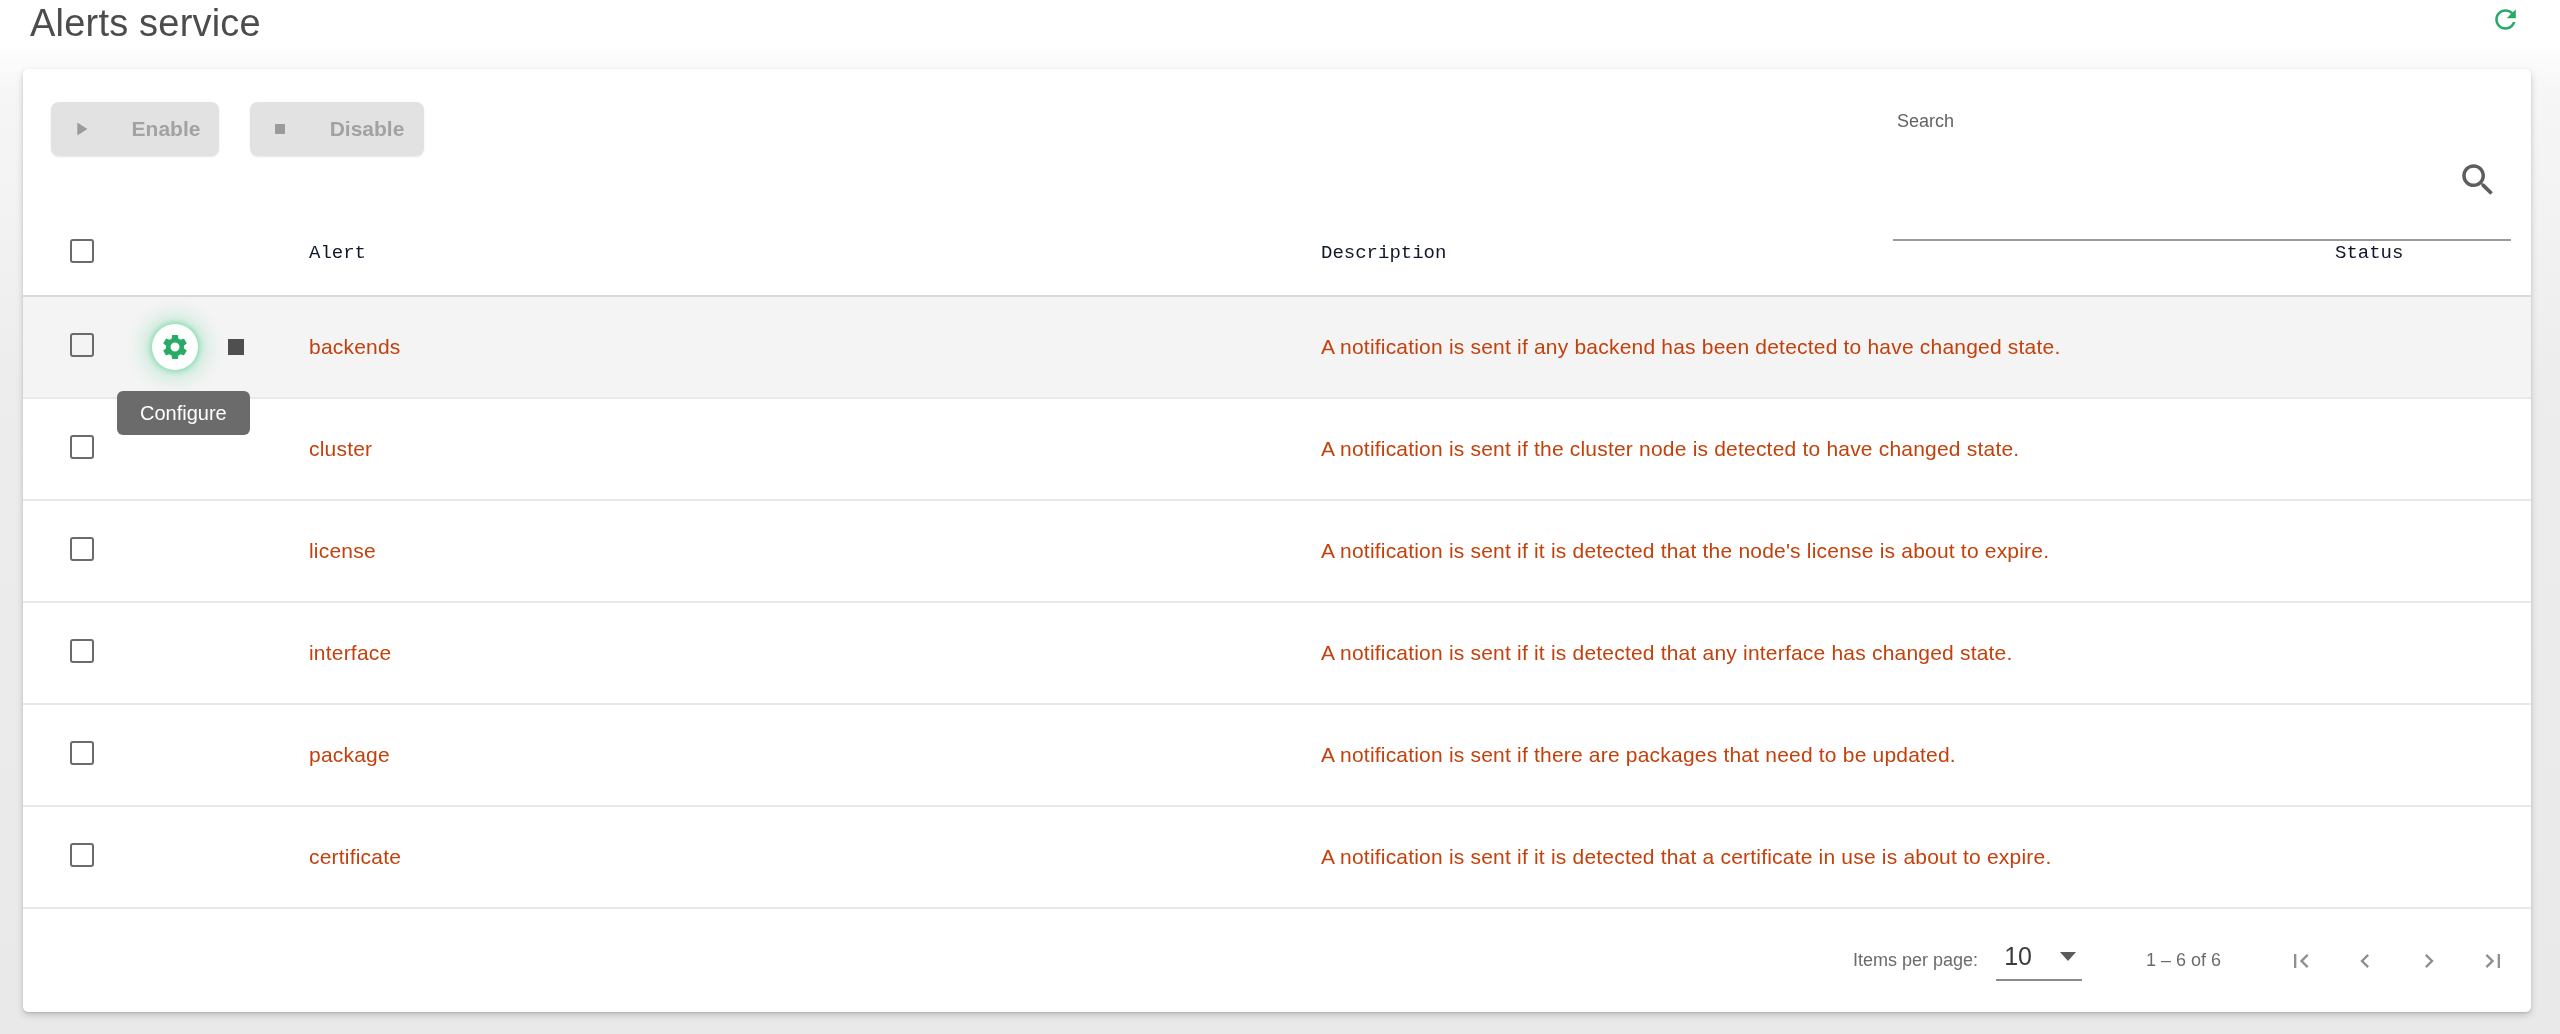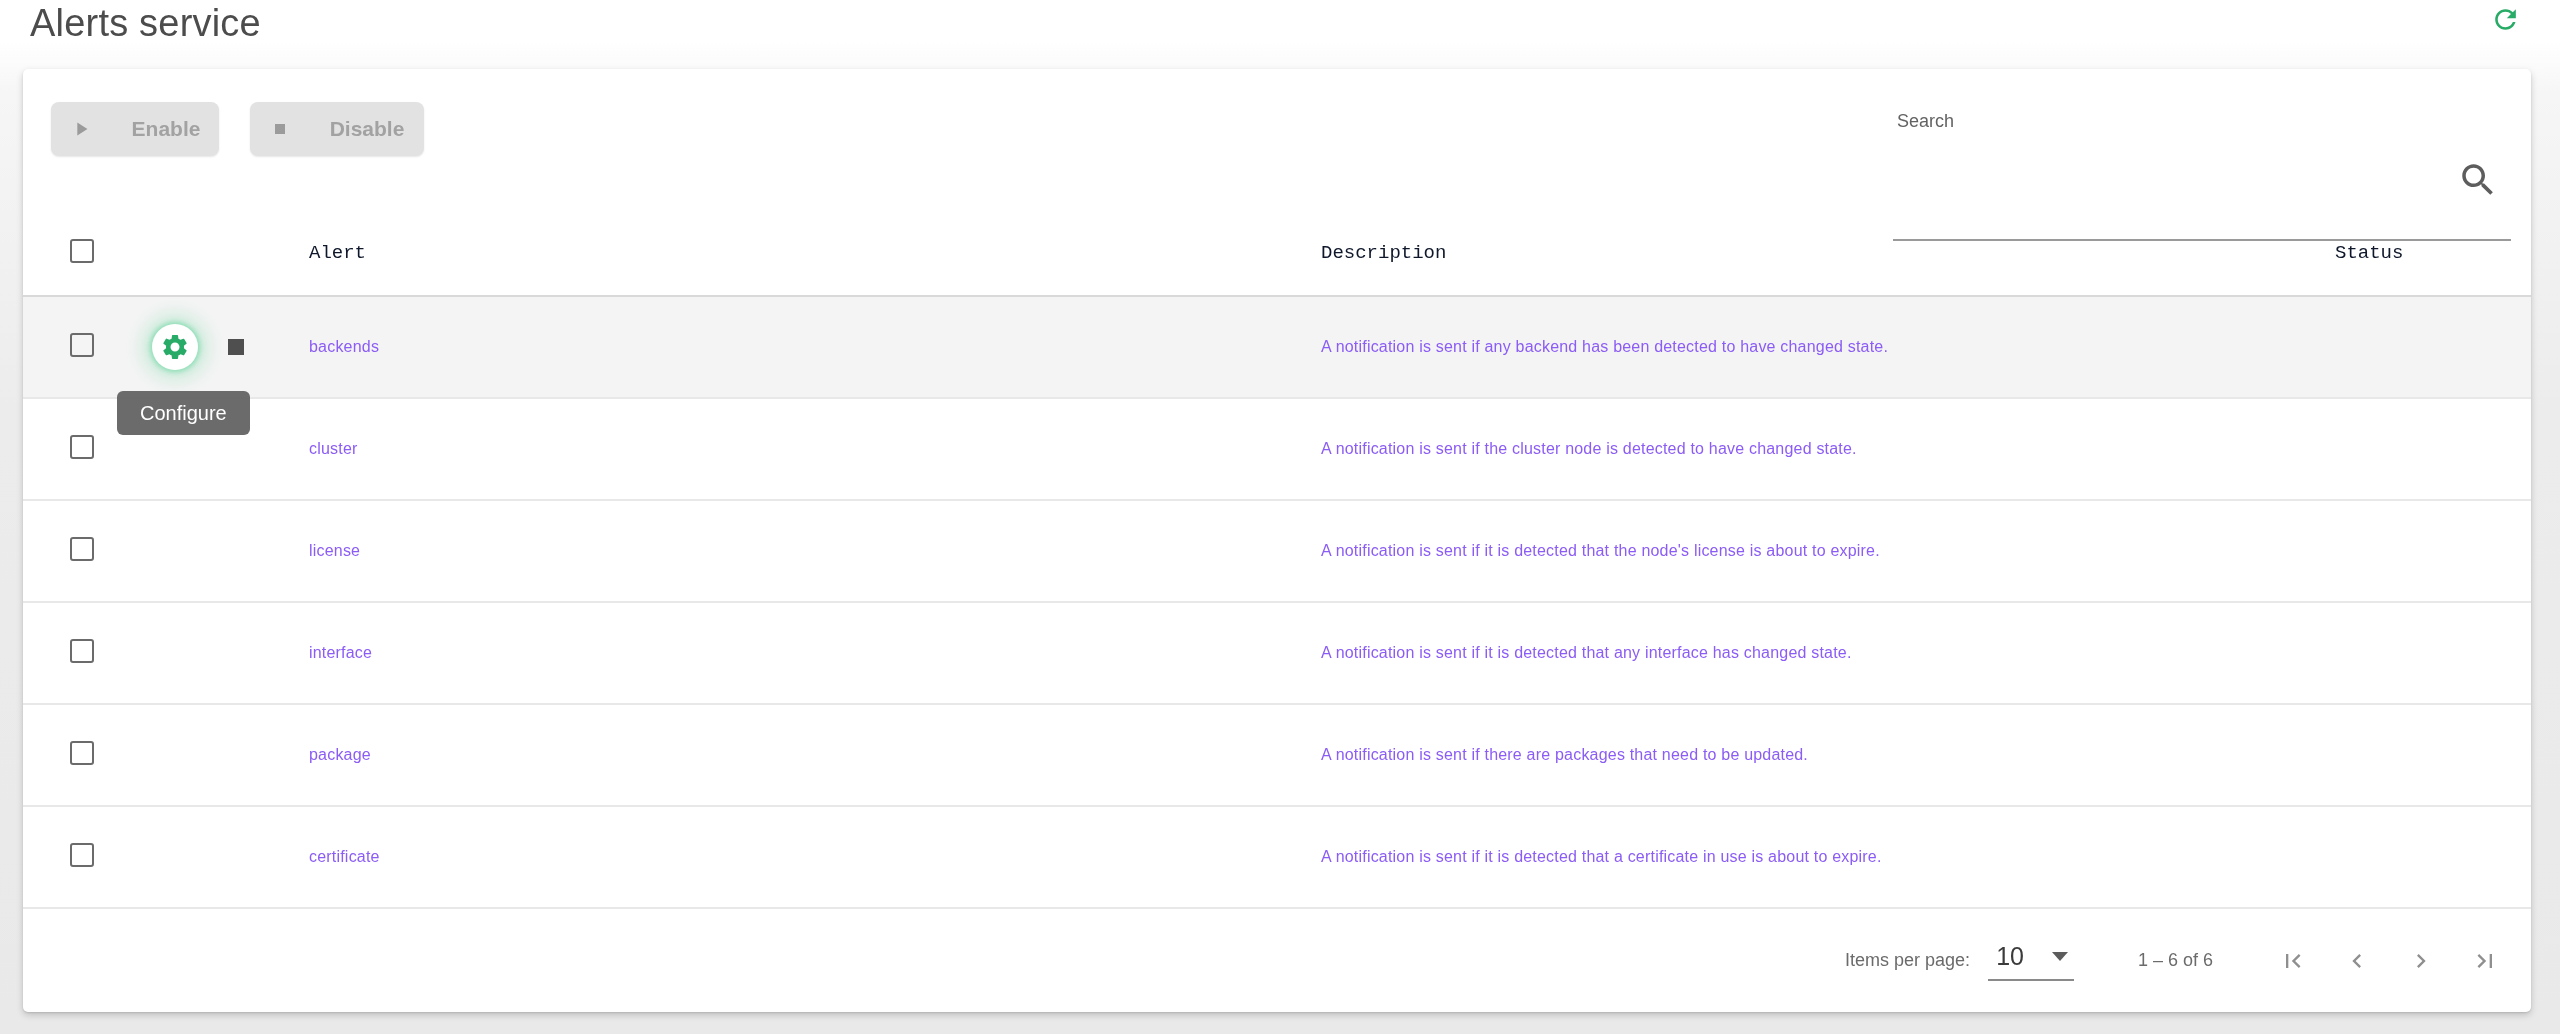--- a/index.html
+++ b/index.html
@@ -86,39 +86,39 @@
   .row.show-actions .cell-actions { visibility: visible; }
   .gear-btn {
     width: 46px; height: 46px; margin-left: 19px; border-radius: 50%;
     background: #ffffff;
     box-shadow: 0 0 5px 2px rgba(105,214,158,0.65), 0 0 18px 10px rgba(105,214,158,0.30);
     display: flex; align-items: center; justify-content: center; cursor: pointer;
   }
   .gear-btn svg { width: 30px; height: 30px; fill: var(--accent-green); }
   .stop-square { width: 16px; height: 16px; margin-left: 30px; background: #4f4f4f; cursor: pointer; }
 
-  .cell-name, .cell-desc { font-size: 16px; color: #8b5cf6; letter-spacing: 0.2px; }
+  .cell-name, .cell-desc { font-size: 21px; color: #c2410c; letter-spacing: 0.2px; }
 
   .dot { width: 26px; height: 26px; border-radius: 50%; margin-left: 27px; }
   .dot.on  { background: var(--status-green); }
   .dot.off { background: var(--status-red); }
 
   
   .tooltip {
     position: absolute; left: 94px; top: 322px; height: 44px;
     padding: 0 23px; border-radius: 6px;
     background: rgba(99,99,99,0.95); color: #ffffff;
     font-size: 20px; display: flex; align-items: center; z-index: 6;
   }
 
   
   .paginator {
     position: absolute; left: 0; top: 840px; width: 100%; height: 103px;
     display: flex; align-items: center; justify-content: flex-end;
-    padding-right: 32px; color: #6b6b6b; font-size: 18px;
+    padding-right: 24px; color: #6b6b6b; font-size: 18px;
   }
   .ipp-label { margin-right: 18px; }
   .page-size {
     display: flex; align-items: center; gap: 28px;
     padding: 2px 6px 8px 8px; border-bottom: 2px solid #8a8a8a; cursor: pointer;
   }
   .page-size-value { font-size: 25px; color: #3b3b3b; }
   .dropdown-arrow {
     width: 0; height: 0; border-left: 8px solid transparent;
     border-right: 8px solid transparent; border-top: 9px solid #5c5c5c;

